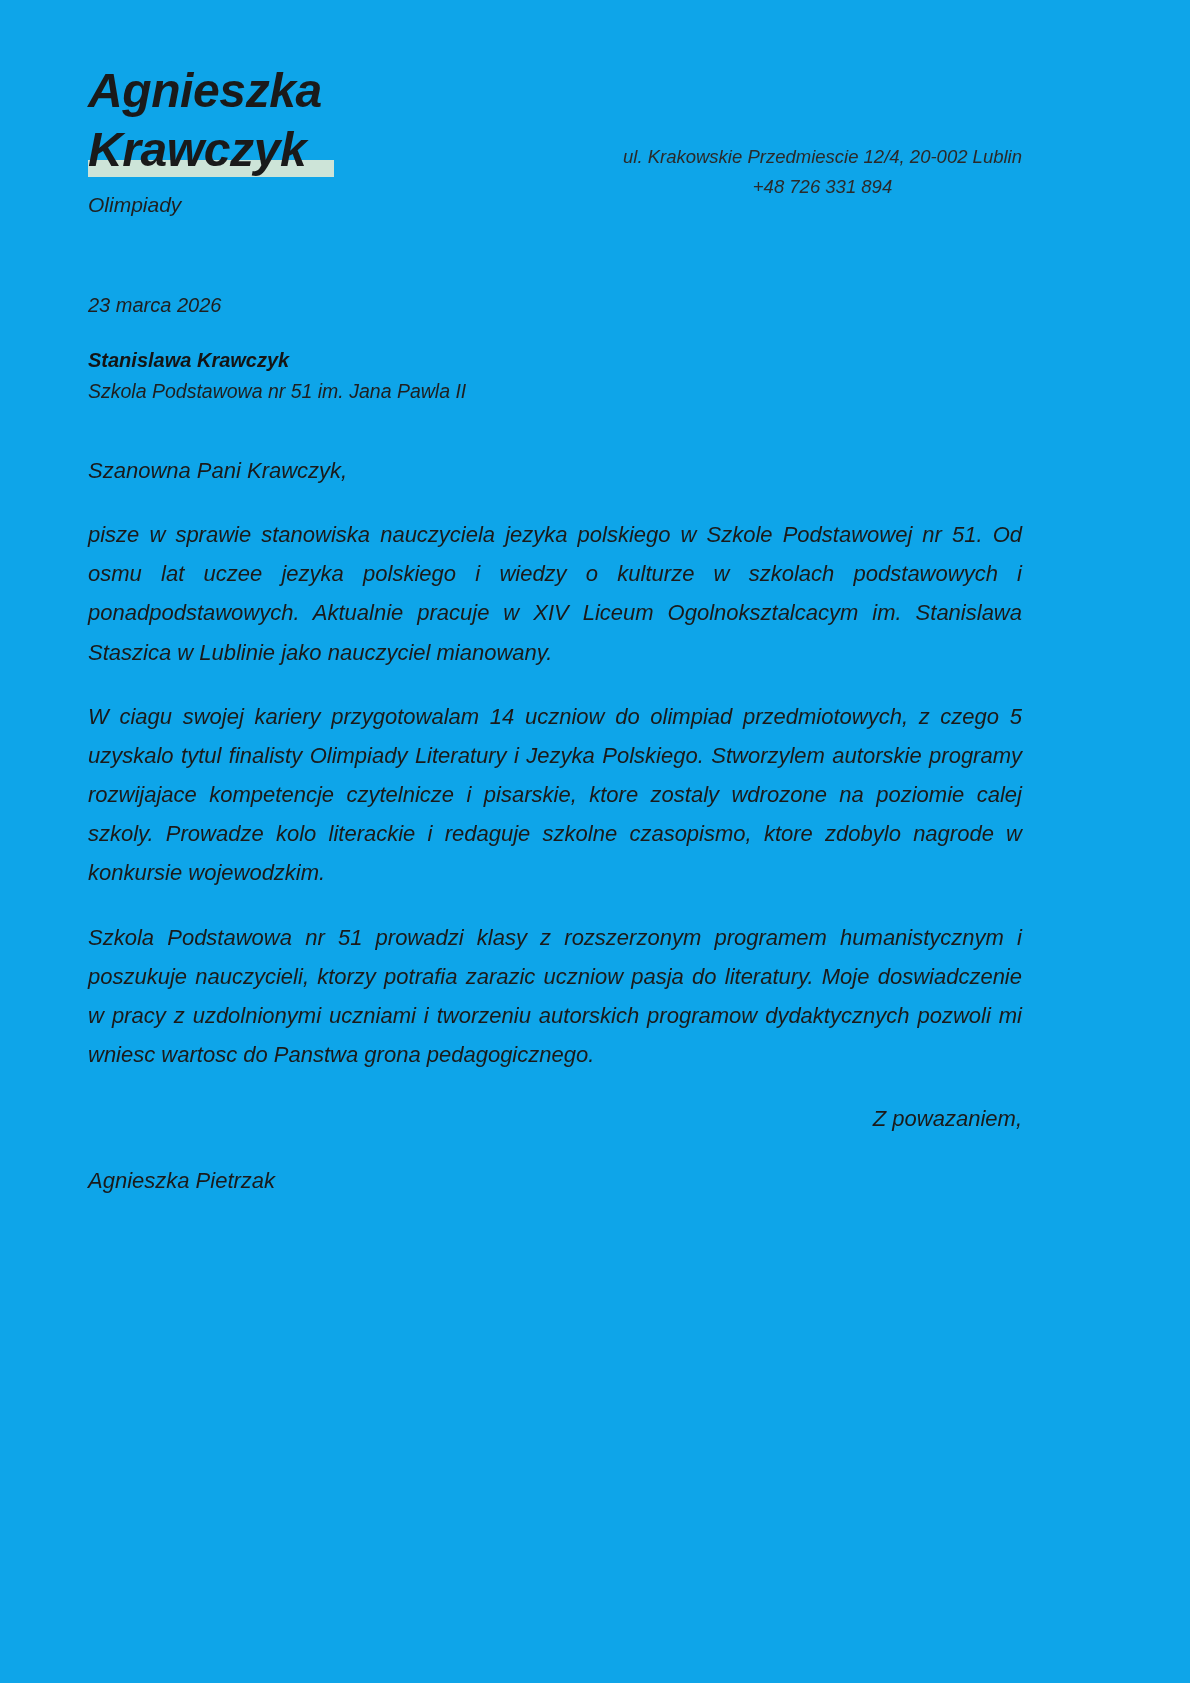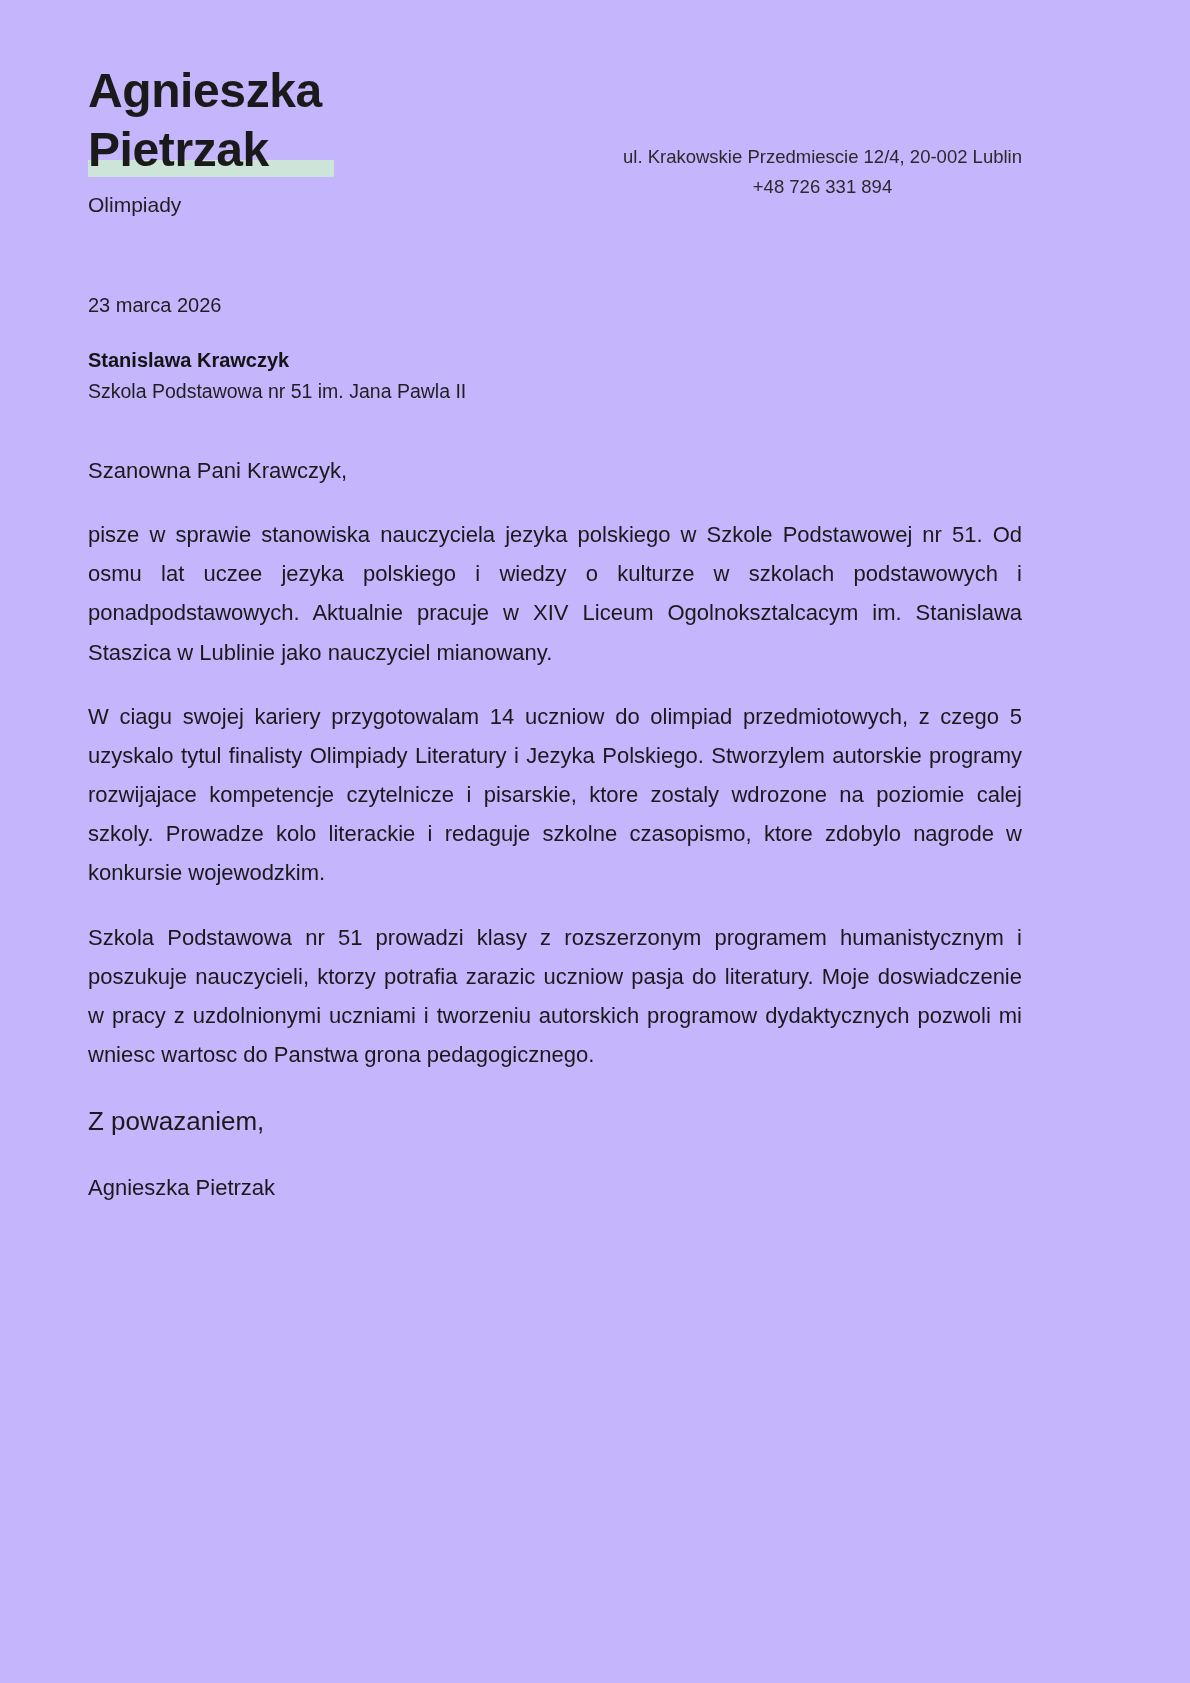--- a/index.html
+++ b/index.html
@@ -8,23 +8,24 @@
     background: #ffffff;
   }
   body {
     font-family: "Liberation Sans", sans-serif;
     -webkit-font-smoothing: antialiased;
   }
   .page {
     position: relative;
     width: 1190px;
     height: 1683px;
-    background: #c4b5fd;
+    background: #0ea5e9;
     box-sizing: border-box;
     overflow: hidden;
+    font-style: italic;
   }
 
   
   .header {
     position: absolute;
     left: 88px;
     top: 62px;
     right: 168px;
     display: flex;
     align-items: flex-start;
@@ -125,45 +126,46 @@
   .para {
     font-size: 22px;
     color: #1a1a1a;
     line-height: 1.78;
     text-align: justify;
     text-justify: inter-word;
     margin: 0 0 25px 0;
   }
   .para:last-of-type { margin-bottom: 0; }
   .closing {
-    font-size: 26px;
+    font-size: 22px;
     color: #1a1a1a;
     line-height: 1.6;
     margin-top: 27px;
+    text-align: right;
   }
   .signature {
     font-size: 22px;
     color: #1a1a1a;
     line-height: 1.6;
     margin-top: 27px;
   }
 </style>
 </head>
 <body>
 
 <div class="page">
 
   <div class="header">
 
     <div class="identity">
       <div class="name-block">
         <span class="name-line">Agnieszka</span>
         <span class="name-line second">
           <span class="name-hl"></span>
-          <span class="txt">Pietrzak</span>
+          <span class="txt">Krawczyk</span>
         </span>
       </div>
       <div class="job-title">Olimpiady</div>
     </div>
 
     <div class="contact">
       <div>ul. Krakowskie Przedmiescie 12/4, 20-002 Lublin</div>
       <div>+48 726 331 894</div>
     </div>
 

